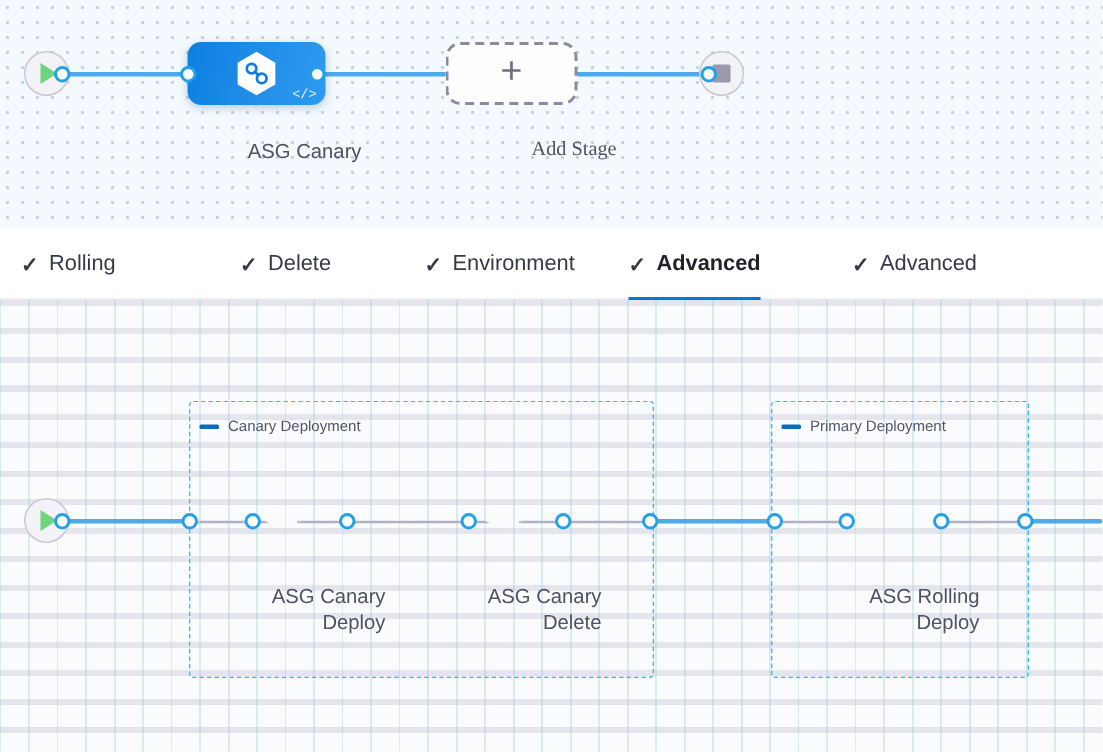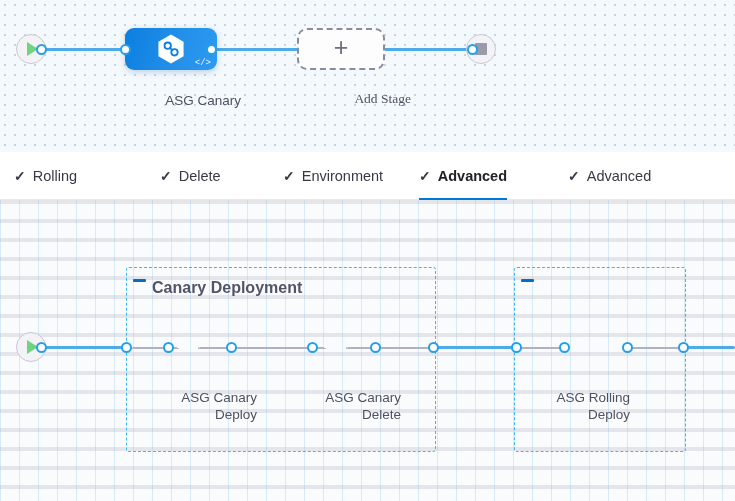--- a/index.html
+++ b/index.html
@@ -202,25 +202,25 @@
     border: 1.5px dashed #39b7f0;
     border-radius: 3px;
     box-sizing: border-box;
     background: rgba(255,255,255,0.0);
   }
   .group-label {
     position: absolute;
     top: 14px;
     left: 12px;
     display: flex;
+    align-items: center;
     gap: 6px;
-    font-size: 16px;
+    font-size: 10px;
     color: #53546a;
     white-space: nowrap;
-    font-weight: bold;
   }
   .group-toggle {
     width: 13px;
     height: 2.5px;
     background: #0b6bbf;
     border-radius: 1px;
     display: inline-block;
     cursor: pointer;
   }
 </style>
@@ -322,24 +322,25 @@
 
   <div class="port" style="left:370px; top:142px;"></div>
   <div class="caption" style="left:281px; top:189px; width:120px;">ASG Canary
 Delete</div>
 
   <div class="port" style="left:428px; top:142px;"></div>
 
   <div class="step-group" style="left:514px; top:67px; width:172px; height:185px;"></div>
   <div class="group-label" style="left:521px; top:79px;">
     <span class="group-toggle"></span>
+    <span>Primary Deployment</span>
   </div>
 
   <div class="port" style="left:511px; top:142px;"></div>
 
   <div class="port" style="left:559px; top:142px;"></div>
 
   <div class="port" style="left:622px; top:142px;"></div>
-  <div class="caption" style="left:510px; top:189px; width:120px;">ASG Rolling
+  <div class="caption" style="left:533px; top:189px; width:120px;">ASG Rolling
 Deploy</div>
 
   <div class="port" style="left:678px; top:142px;"></div>
 </div>
 
 </body></html>

